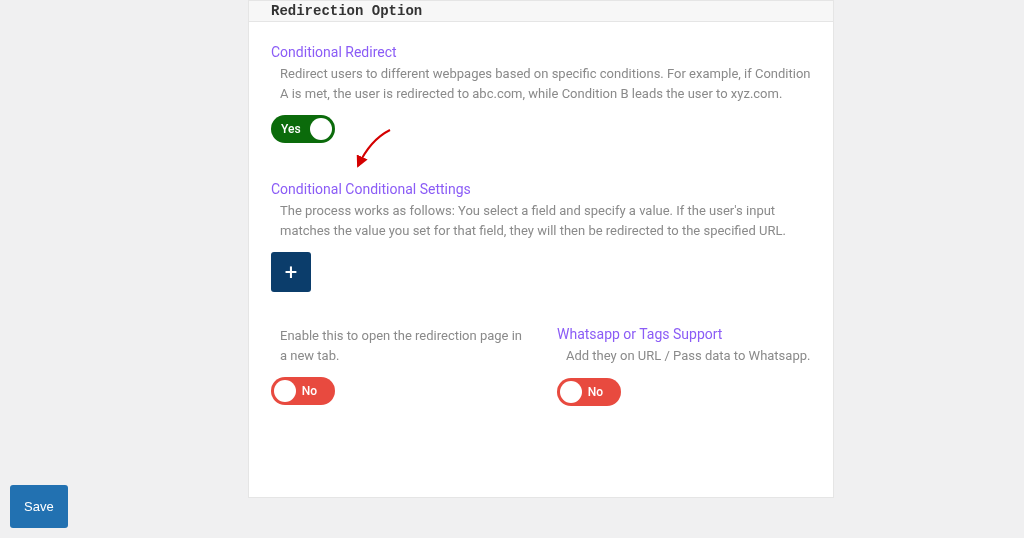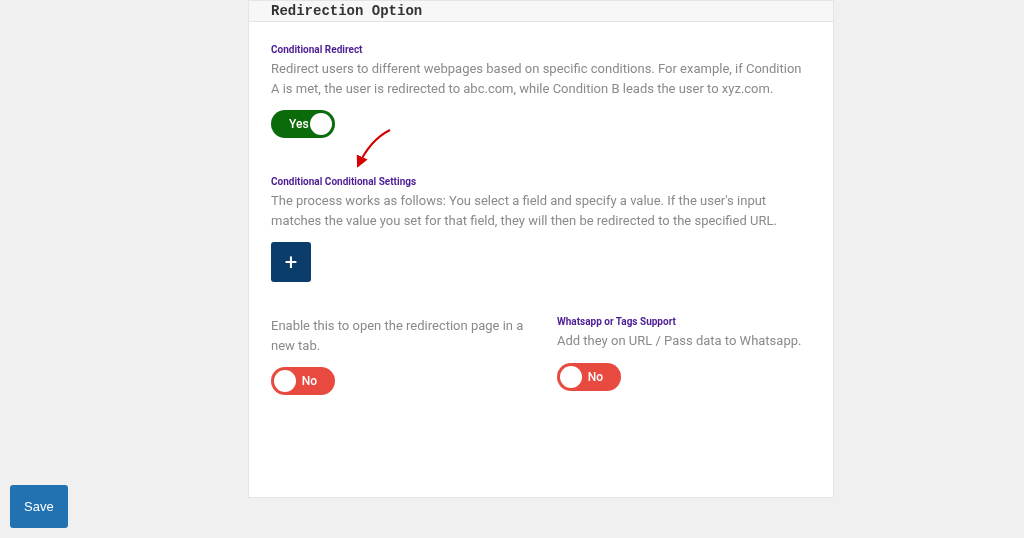--- a/index.html
+++ b/index.html
@@ -27,30 +27,31 @@
       border-bottom: 1px solid #e5e5e5;
       font-family: Liberation Mono, monospace;
     }
     .content {
       padding: 22px;
     }
     .setting-block {
       margin-bottom: 34px;
     }
     .setting-title {
-      font-weight: 700;
-      font-size: 10px;
-      color: #4c1d95;
+      font-weight: 400;
+      font-size: 14px;
+      color: #8b5cf6;
       margin-bottom: 4px;
     }
     .setting-desc {
       font-size: 13px;
       color: #8a8a8a;
       line-height: 1.5;
       margin-bottom: 12px;
+      margin-left: 9px;
     }
     .toggle {
       display: inline-flex;
       align-items: center;
       width: 64px;
       height: 28px;
       border-radius: 14px;
       position: relative;
       cursor: pointer;
     }
@@ -71,21 +72,21 @@
       top: 3px;
     }
     .toggle.on .toggle-knob { right: 3px; }
     .toggle.off .toggle-knob { left: 3px; }
     .toggle-label {
       color: #fff;
       font-size: 12px;
       font-weight: 500;
       position: absolute;
     }
-    .toggle.on .toggle-label { left: 18px; }
+    .toggle.on .toggle-label { left: 10px; }
     .toggle.off .toggle-label { right: 18px; }
     .add-button {
       display: inline-flex;
       align-items: center;
       justify-content: center;
       width: 40px;
       height: 40px;
       background: #0b3d6b;
       color: #fff;
       font-size: 22px;

